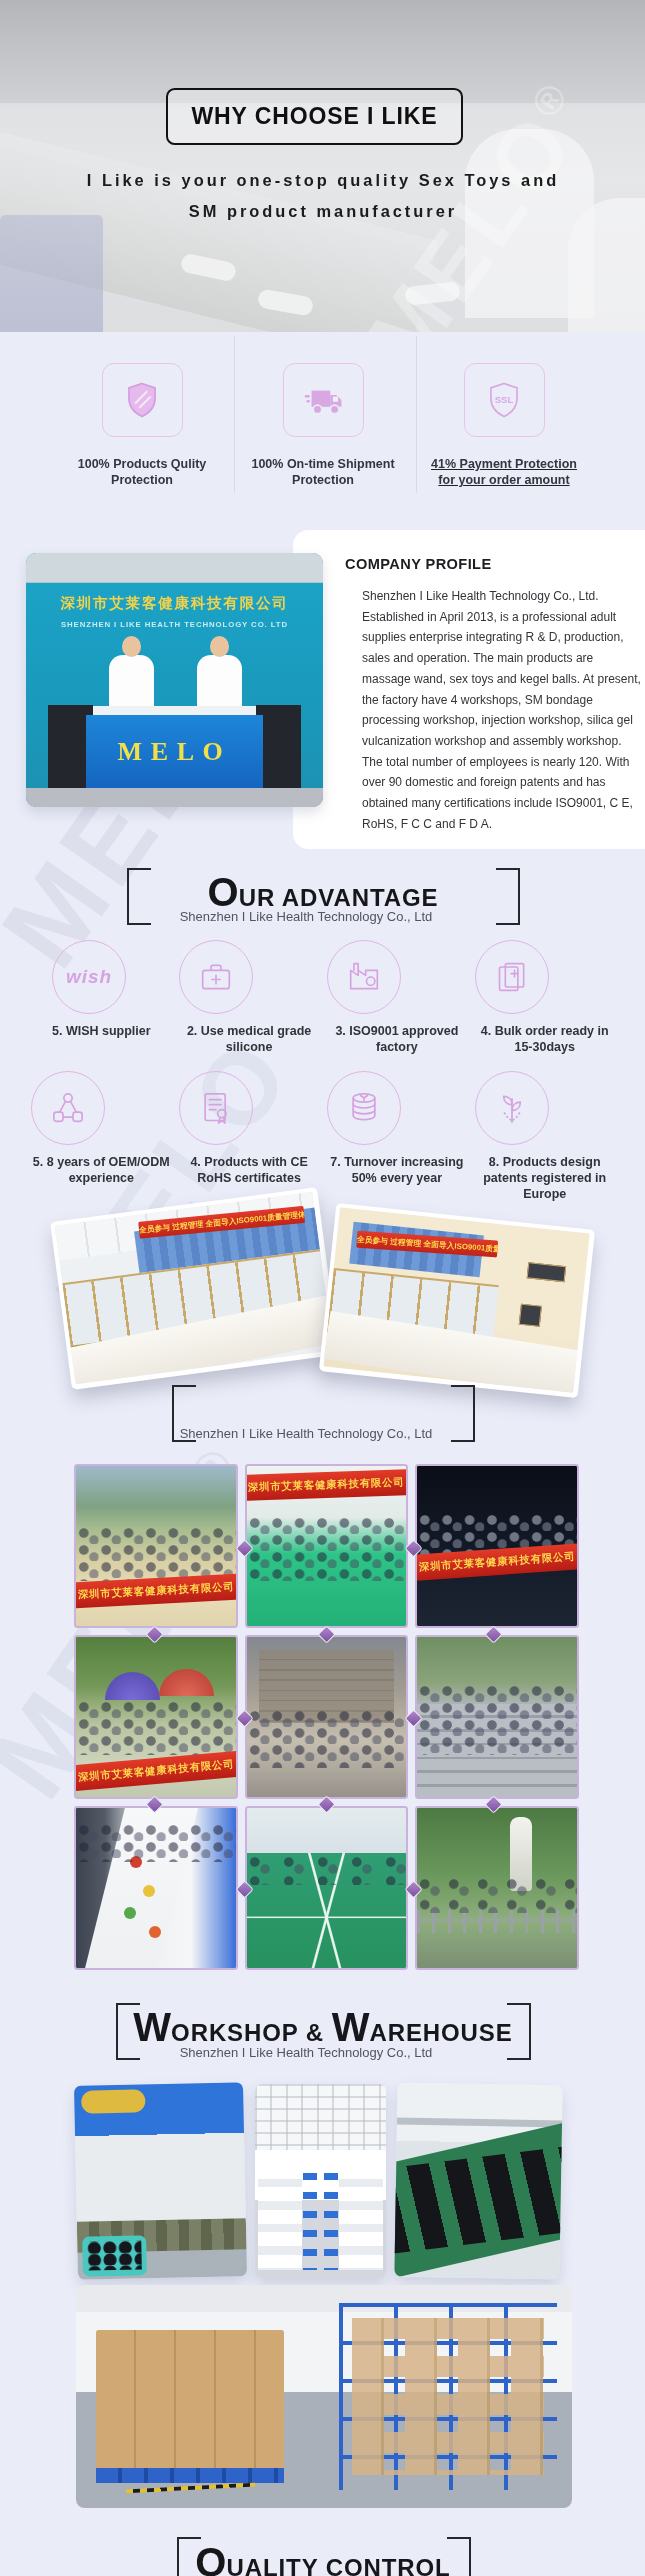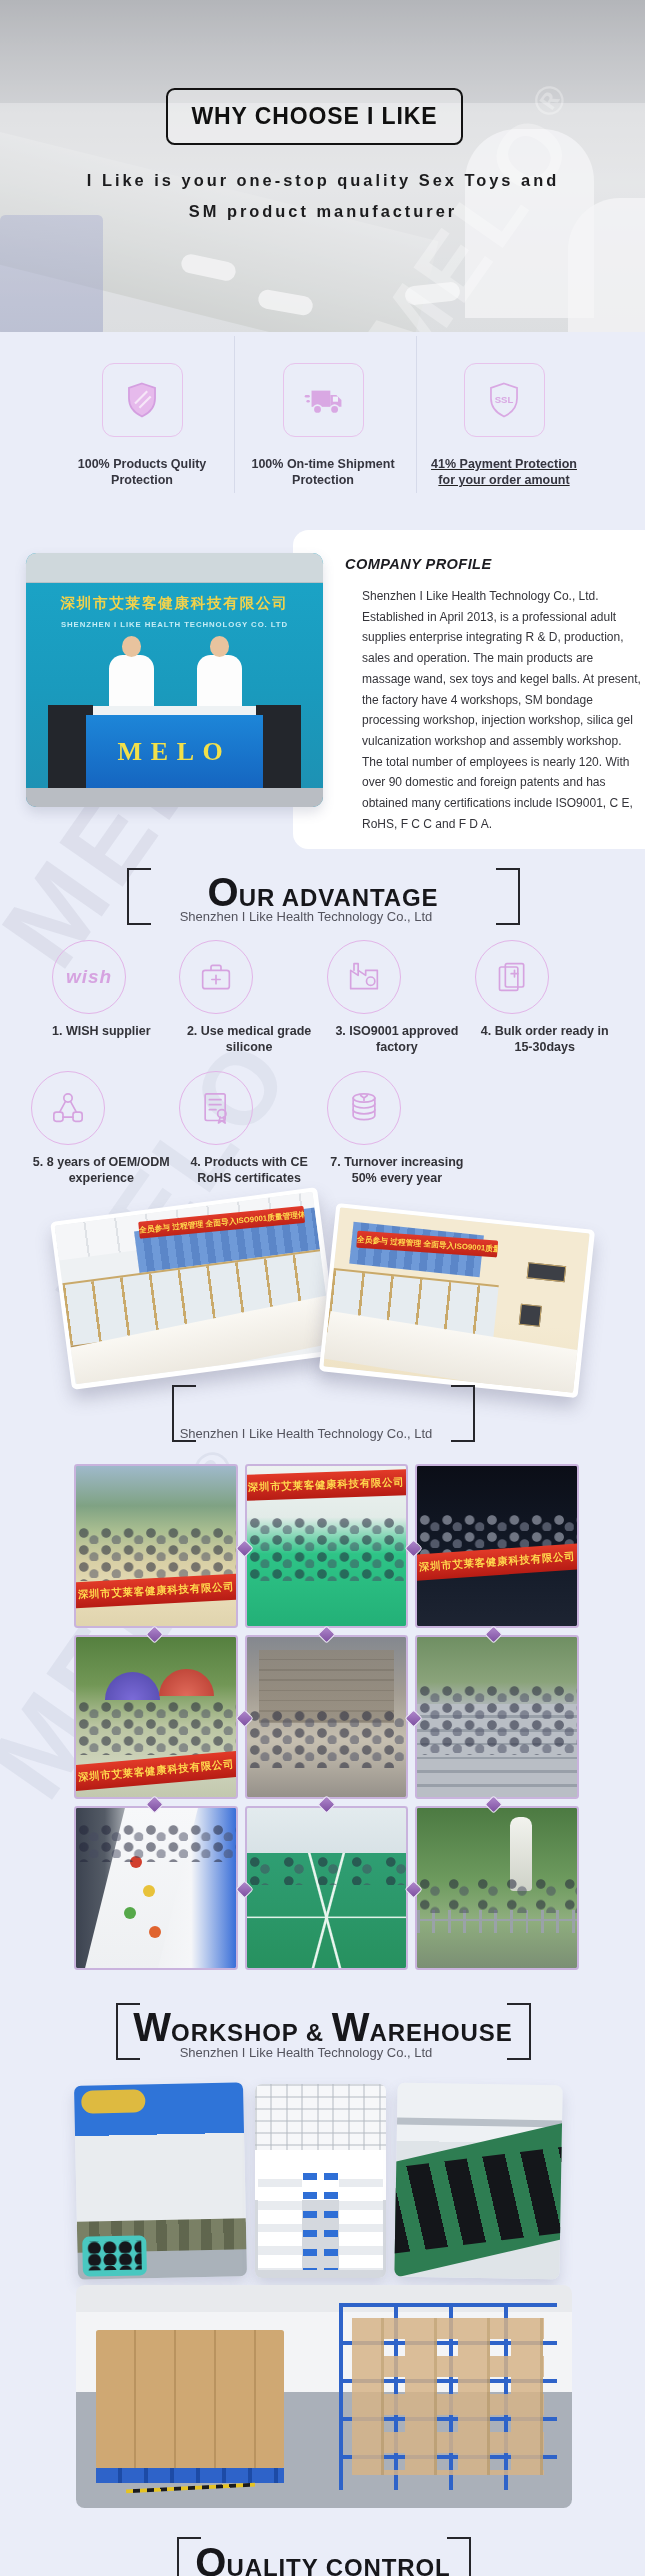--- a/index.html
+++ b/index.html
@@ -56,21 +56,21 @@
         font-size:7.8px;font-weight:bold;letter-spacing:0.9px;}
   .cp-person{position:absolute;top:102px;width:45px;height:53px;background:#fdfdfd;border-radius:13.8px 13.8px 0 0;}
   .cp-head{position:absolute;top:-19px;left:13px;width:19px;height:20.7px;border-radius:50%;background:#e8c39e;}
   .cp-counter-top{position:absolute;left:24px;top:153px;width:250px;height:8.6px;background:#eef2f4;border-radius:2.6px;}
   .cp-desk{position:absolute;left:60px;top:162px;width:177px;height:74px;
         background:linear-gradient(180deg,#1d86d8,#1565c0);display:flex;align-items:center;justify-content:center;}
   .cp-desk-logo{color:#f2e04a;font-size:26px;font-weight:bold;letter-spacing:8.6px;font-family:"Liberation Serif",serif;}
   .cp-cab{position:absolute;top:152px;width:45px;height:86px;background:#23262c;}
   .cp-floor{position:absolute;left:0;bottom:0;width:100%;height:19px;background:#b9bdc3;}
   .company-title{position:absolute;left:345px;top:556px;font-size:14.6px;font-weight:bold;
-        letter-spacing:0.4px;color:#1d1d22;font-style:italic;}
+        letter-spacing:0.4px;color:#1d1d22;}
   .company-para{position:absolute;left:362px;top:586px;width:282px;font-size:12px;line-height:20.7px;color:#34343a;}
 
   
   .brk{position:absolute;width:22.4px;height:53px;border-top:2.6px solid #26262b;border-bottom:2.6px solid #26262b;}
   .brk-l{border-left:2.6px solid #26262b;}
   .brk-r{border-right:2.6px solid #26262b;}
   .sec-title{position:absolute;left:0;width:646px;text-align:center;color:#17171b;font-weight:bold;line-height:1;}
   .sec-title .big{font-size:40px;}
   .sec-title .rest{font-size:24px;letter-spacing:0.9px;}
   .sec-sub{position:absolute;left:0;width:612px;text-align:center;font-size:13px;color:#54545e;}
@@ -292,21 +292,21 @@
     <span class="big">O</span><span class="rest">UR ADVANTAGE</span>
   </div>
   <div class="sec-sub" style="top:909px;">Shenzhen I Like Health Technology Co., Ltd</div>
   <div class="wm wm-adv"><span>MELO</span></div>
 
   <div class="adv-grid">
     <div class="adv-cell">
       <div class="adv-circle">
           <span class="wish-word">wish</span>
         </div>
-      <div class="adv-label">1. WISH supplier</div>
+      <div class="adv-label">5. WISH supplier</div>
     </div>
     <div class="adv-cell">
       <div class="adv-circle">
         <svg width="40" height="40" viewBox="0 0 48 48" fill="none" stroke="#d6a3e0" stroke-width="2" stroke-linecap="round" stroke-linejoin="round">
             <rect x="8" y="16" width="32" height="22" rx="3"></rect>
             <path d="M18 16v-4a2 2 0 012-2h8a2 2 0 012 2v4"></path>
             <path d="M24 22v10M19 27h10"></path>
           </svg>
       </div>
       <div class="adv-label">2. Use medical grade silicone</div>
@@ -357,20 +357,32 @@
       <div class="adv-circle">
         <svg width="40" height="40" viewBox="0 0 48 48" fill="none" stroke="#d6a3e0" stroke-width="2" stroke-linecap="round" stroke-linejoin="round">
             <ellipse cx="24" cy="12" rx="13" ry="5"></ellipse>
             <path d="M11 12v7c0 2.8 5.8 5 13 5s13-2.2 13-5v-7"></path>
             <path d="M11 19v7c0 2.8 5.8 5 13 5s13-2.2 13-5v-7"></path>
             <path d="M11 26v7c0 2.8 5.8 5 13 5s13-2.2 13-5v-7"></path>
             <path d="M20 9l4 3 4-3M24 12v3"></path>
           </svg>
       </div>
       <div class="adv-label">7. Turnover increasing 50% every year</div>
+    </div>
+    <div class="adv-cell">
+      <div class="adv-circle">
+        <svg width="40" height="40" viewBox="0 0 48 48" fill="none" stroke="#d6a3e0" stroke-width="2" stroke-linecap="round" stroke-linejoin="round">
+            <path d="M24 41V13"></path>
+            <path d="M24 20c-6.5 0-10-4.5-10-10 5.5 0 10 3.5 10 10z"></path>
+            <path d="M24 27c6.5 0 10-4.5 10-10-5.5 0-10 3.5-10 10z"></path>
+            <path d="M15 30c3 5 6 8 9 9" stroke-dasharray="1 4"></path>
+            <path d="M33 30c-3 5-6 8-9 9" stroke-dasharray="1 4"></path>
+          </svg>
+      </div>
+      <div class="adv-label">8. Products design patents registered in Europe</div>
     </div>
   </div>
 
   <div class="show" style="left:60px;top:1204px;width:260px;height:160px;transform:rotate(-7.5deg);">
     <div class="show-in">
       <div class="sr-ceil"></div>
       <div class="sr-curtain" style="left:30%;width:70%;"></div>
       <div class="sr-banner" style="left:32%;top:6%;width:64%;transform:rotate(2deg);"><span>全员参与 过程管理 全面导入ISO9001质量管理体系</span></div>
       <div class="sr-cab" style="left:0;width:100%;top:36%;"></div>
       <div class="sr-table"></div>

